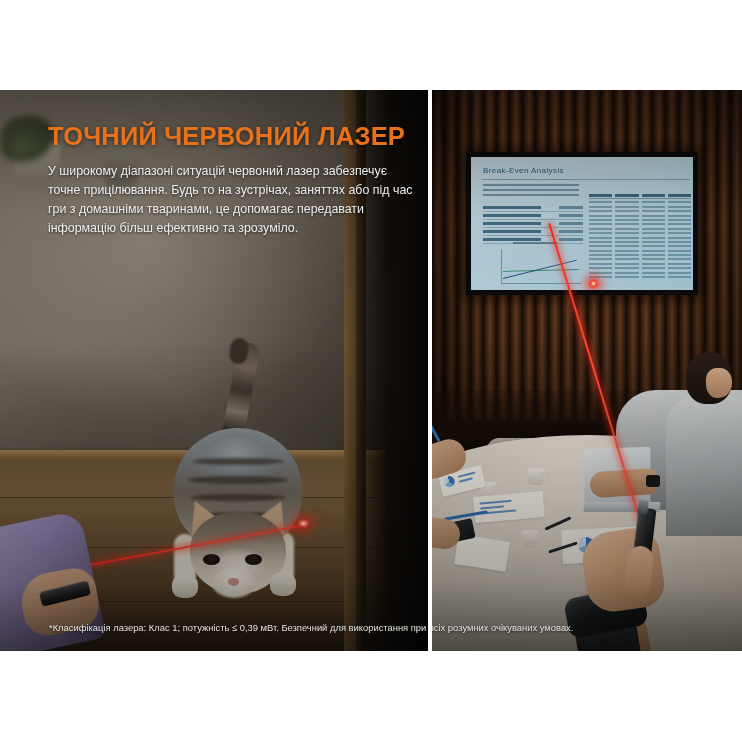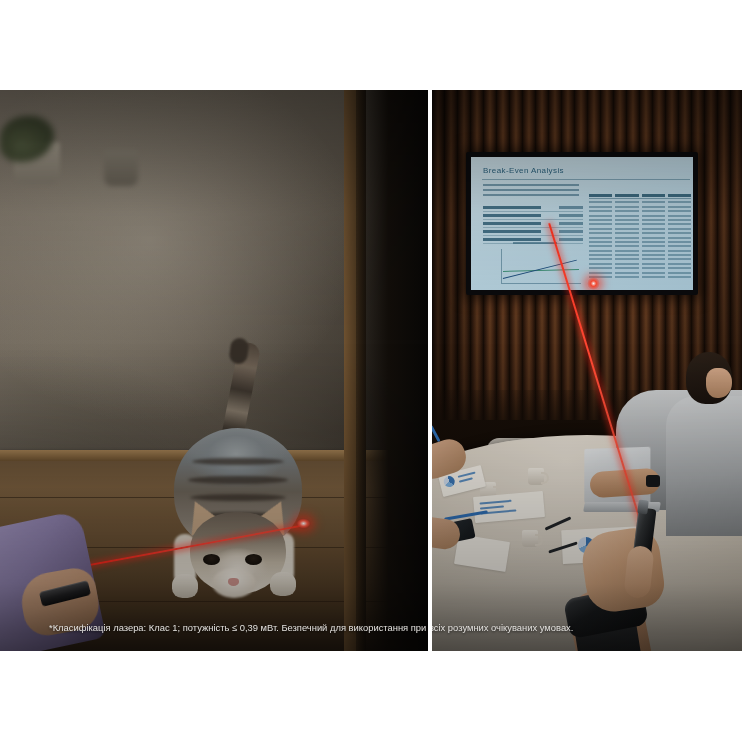--- a/index.html
+++ b/index.html
@@ -713,18 +713,20 @@
       <div class="fg-pointer"></div>
       <div class="fg-pointer-tip"></div>
       <div class="fg-thumb"></div>
     </div>
   </div>
 
   <div class="vignette"></div>
   <div class="divider"></div>
 
   <div class="text-wrap">
+    <div class="headline">ТОЧНИЙ ЧЕРВОНИЙ ЛАЗЕР</div>
+    <div class="subcopy">У широкому діапазоні ситуацій червоний лазер забезпечує точне прицілювання. Будь то на зустрічах, заняттях або під час гри з домашніми тваринами, це допомагає передавати інформацію більш ефективно та зрозуміло.</div>
   </div>
 
   <div class="footnote-bar">
     <div class="footnote">*Класифікація лазера: Клас 1; потужність ≤ 0,39 мВт. Безпечний для використання при всіх розумних очікуваних умовах.</div>
   </div>
 </div>
 
 </body></html>

